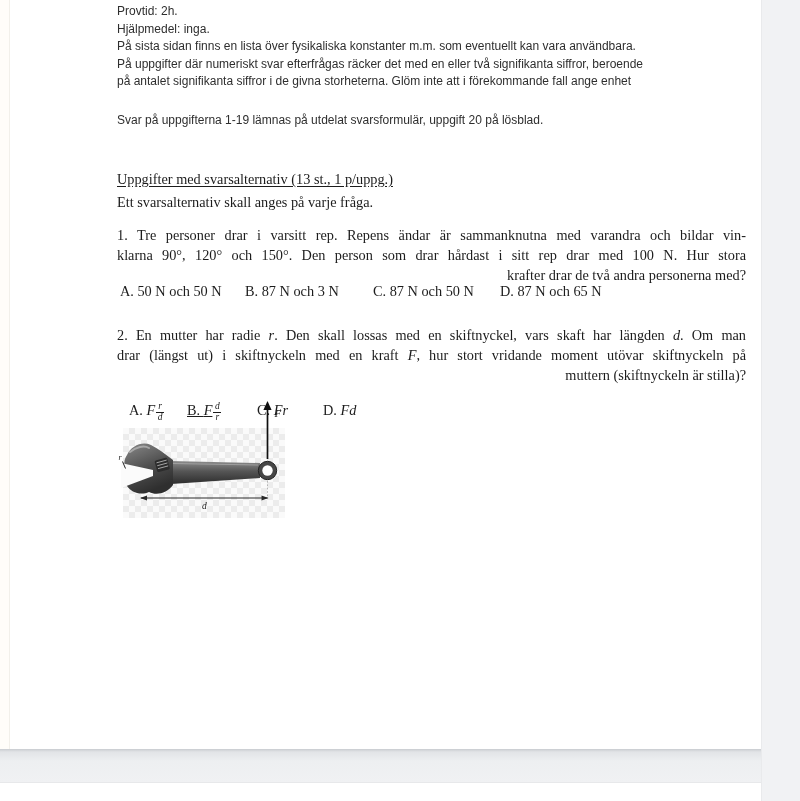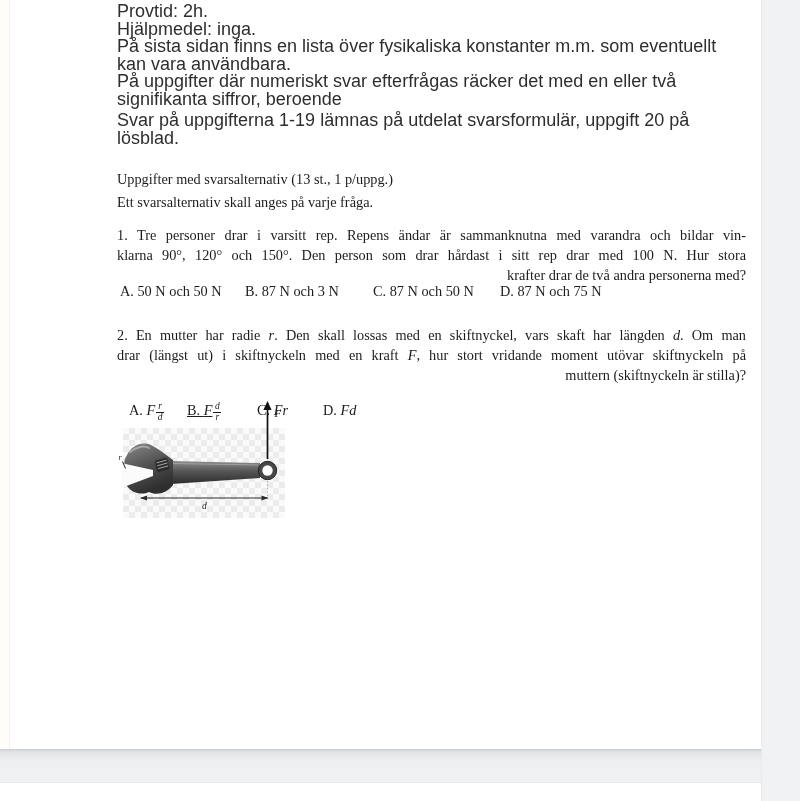--- a/index.html
+++ b/index.html
@@ -11,26 +11,26 @@
   }
   .abs{position:absolute;}
   
   .right-strip{left:761px;top:0;width:39px;height:801px;background:#f1f2f4;border-left:1px solid #e9eaec;}
   .page-gap{left:0;top:749px;width:761px;height:33px;
     background:linear-gradient(#c9ccd0 0px,#e2e4e7 3px,#edeff1 12px,#f0f1f3 100%);}
   .next-page{left:0;top:782px;width:761px;height:19px;background:#ffffff;border-top:1px solid #e7e8ea;}
   .left-edge{left:0;top:0;width:9px;height:749px;background:#fffdf9;border-right:1px solid #f2f0ea;}
 
   
-  .sans{font-family:"Liberation Sans", sans-serif;font-size:18px;line-height:17.5px;color:#2e2e2e;}
+  .sans{font-family:"Liberation Sans", sans-serif;font-size:12px;line-height:17.5px;color:#2e2e2e;}
   .content-col{left:117px;top:0;width:629px;}
 
   
   .serif{font-size:14.3px;line-height:20px;color:#1c1c1c;}
-  .heading-underline{text-underline-offset:2px;}
+  .heading-underline{text-decoration:underline;text-underline-offset:2px;}
   .jline{text-align:justify;text-align-last:justify;}
   .jline-last{text-align:right;}
   .it{font-style:italic;}
   .optrow{position:relative;height:22px;}
   .optrow span.opt{position:absolute;top:0;white-space:nowrap;}
   .frac{display:inline-block;vertical-align:-0.5em;text-align:center;font-size:9.5px;line-height:1.05;font-style:italic;margin-left:1px;}
   .frac .fnum{display:block;border-bottom:0.8px solid #1c1c1c;padding:0 1.5px;}
   .frac .fden{display:block;padding:0 1.5px;}
 
   
@@ -46,36 +46,37 @@
 <div class="abs left-edge"></div>
 <div class="abs right-strip"></div>
 <div class="abs page-gap"></div>
 <div class="abs next-page"></div>
 
 <div class="abs content-col sans" style="top:3px;">
   <div>Provtid: 2h.</div>
   <div>Hjälpmedel: inga.</div>
   <div>På sista sidan finns en lista över fysikaliska konstanter m.m. som eventuellt kan vara användbara.</div>
   <div>På uppgifter där numeriskt svar efterfrågas räcker det med en eller två signifikanta siffror, beroende</div>
+  <div>på antalet signifikanta siffror i de givna storheterna. Glöm inte att i förekommande fall ange enhet</div>
 </div>
 <div class="abs content-col sans" style="top:112px;">Svar på uppgifterna 1-19 lämnas på utdelat svarsformulär, uppgift 20 på lösblad.</div>
 
 <div class="abs content-col serif heading-underline" style="top:169px;">Uppgifter med svarsalternativ (13 st., 1 p/uppg.)</div>
 <div class="abs content-col serif" style="top:192px;">Ett svarsalternativ skall anges på varje fråga.</div>
 
 <div class="abs content-col serif" style="top:225px;">
   <div class="jline">1. Tre personer drar i varsitt rep. Repens ändar är sammanknutna med varandra och bildar vin-</div>
   <div class="jline">klarna 90°, 120° och 150°. Den person som drar hårdast i sitt rep drar med 100 N. Hur stora</div>
   <div class="jline-last">krafter drar de två andra personerna med?</div>
 </div>
 <div class="abs content-col serif optrow" style="top:281px;">
   <span class="opt" style="left:3px;">A. 50 N och 50 N</span>
   <span class="opt" style="left:128px;">B. 87 N och 3 N</span>
   <span class="opt" style="left:256px;">C. 87 N och 50 N</span>
-  <span class="opt" style="left:383px;">D. 87 N och 75 N</span>
+  <span class="opt" style="left:383px;">D. 87 N och 65 N</span>
 </div>
 
 <div class="abs content-col serif" style="top:325px;">
   <div class="jline"><span>2. En mutter har radie </span><span class="it">r</span><span>. Den skall lossas med en skiftnyckel, vars skaft har längden </span><span class="it">d</span><span>. Om man</span></div>
   <div class="jline"><span>drar (längst ut) i skiftnyckeln med en kraft </span><span class="it">F</span><span>, hur stort vridande moment utövar skiftnyckeln på</span></div>
   <div class="jline-last"><span>muttern (skiftnyckeln är stilla)?</span></div>
 </div>
 <div class="abs content-col serif optrow" style="top:378px;">
   <span class="opt" style="left:12px;"><span>A. </span><span class="it">F</span><span class="frac"><span class="fnum">r</span><span class="fden">d</span></span></span>
   <span class="opt" style="left:70px;text-decoration:underline;"><span>B. </span><span class="it">F</span><span class="frac"><span class="fnum">d</span><span class="fden">r</span></span></span>

